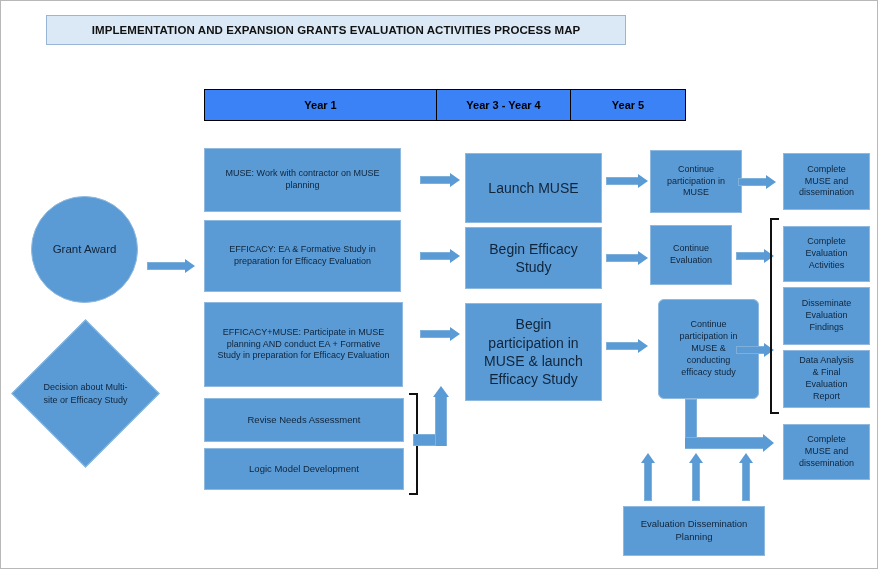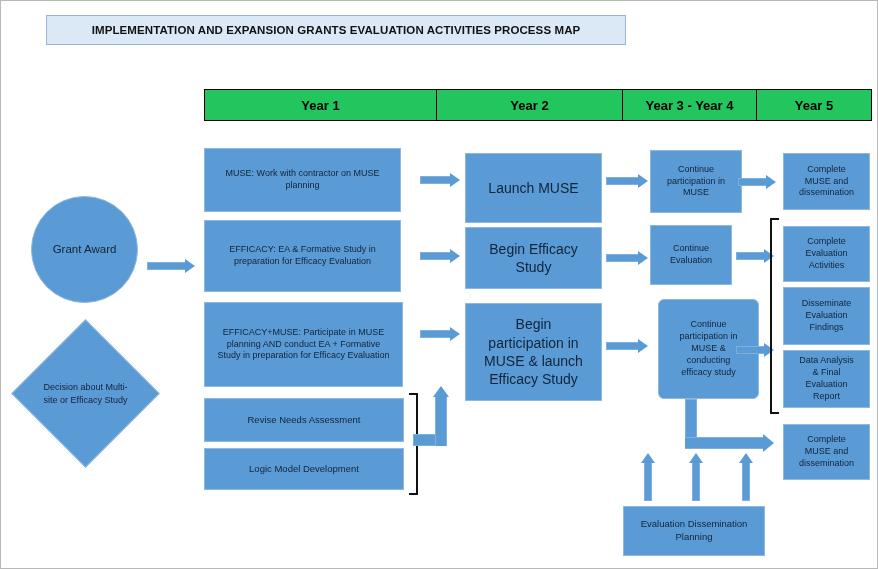--- a/index.html
+++ b/index.html
@@ -31,26 +31,26 @@
   }
 
   
   .year-row{
     position:absolute;
     left:203px; top:88px;
     height:32px;
     display:flex;
   }
   .year-cell{
-    background:#22c55e;
+    background:#3b82f6;
     border:1px solid #000000;
     border-right-width:0;
     box-sizing:border-box;
     display:flex; align-items:center; justify-content:center;
-    font-size:13px; font-weight:bold; color:#000000;
+    font-size:11px; font-weight:bold; color:#000000;
   }
   .year-cell:last-child{border-right-width:1px;}
 
   
   .pbox{
     position:absolute;
     background:#5b9bd5;
     border:1px solid #8fb9de;
     box-sizing:border-box;
     display:flex; align-items:center; justify-content:center;
@@ -202,21 +202,20 @@
 </style>
 </head>
 <body>
 
 <div id="canvas">
 
   <div class="title-banner">IMPLEMENTATION AND EXPANSION GRANTS EVALUATION ACTIVITIES PROCESS MAP</div>
 
   <div class="year-row">
     <div class="year-cell" style="width:232px">Year 1</div>
-    <div class="year-cell" style="width:186px">Year 2</div>
     <div class="year-cell" style="width:134px">Year 3 - Year 4</div>
     <div class="year-cell" style="width:116px">Year 5</div>
   </div>
 
   <div class="circle">
     <span>Grant Award</span>
   </div>
 
   <div class="diamond">
     <div class="shape"></div>

